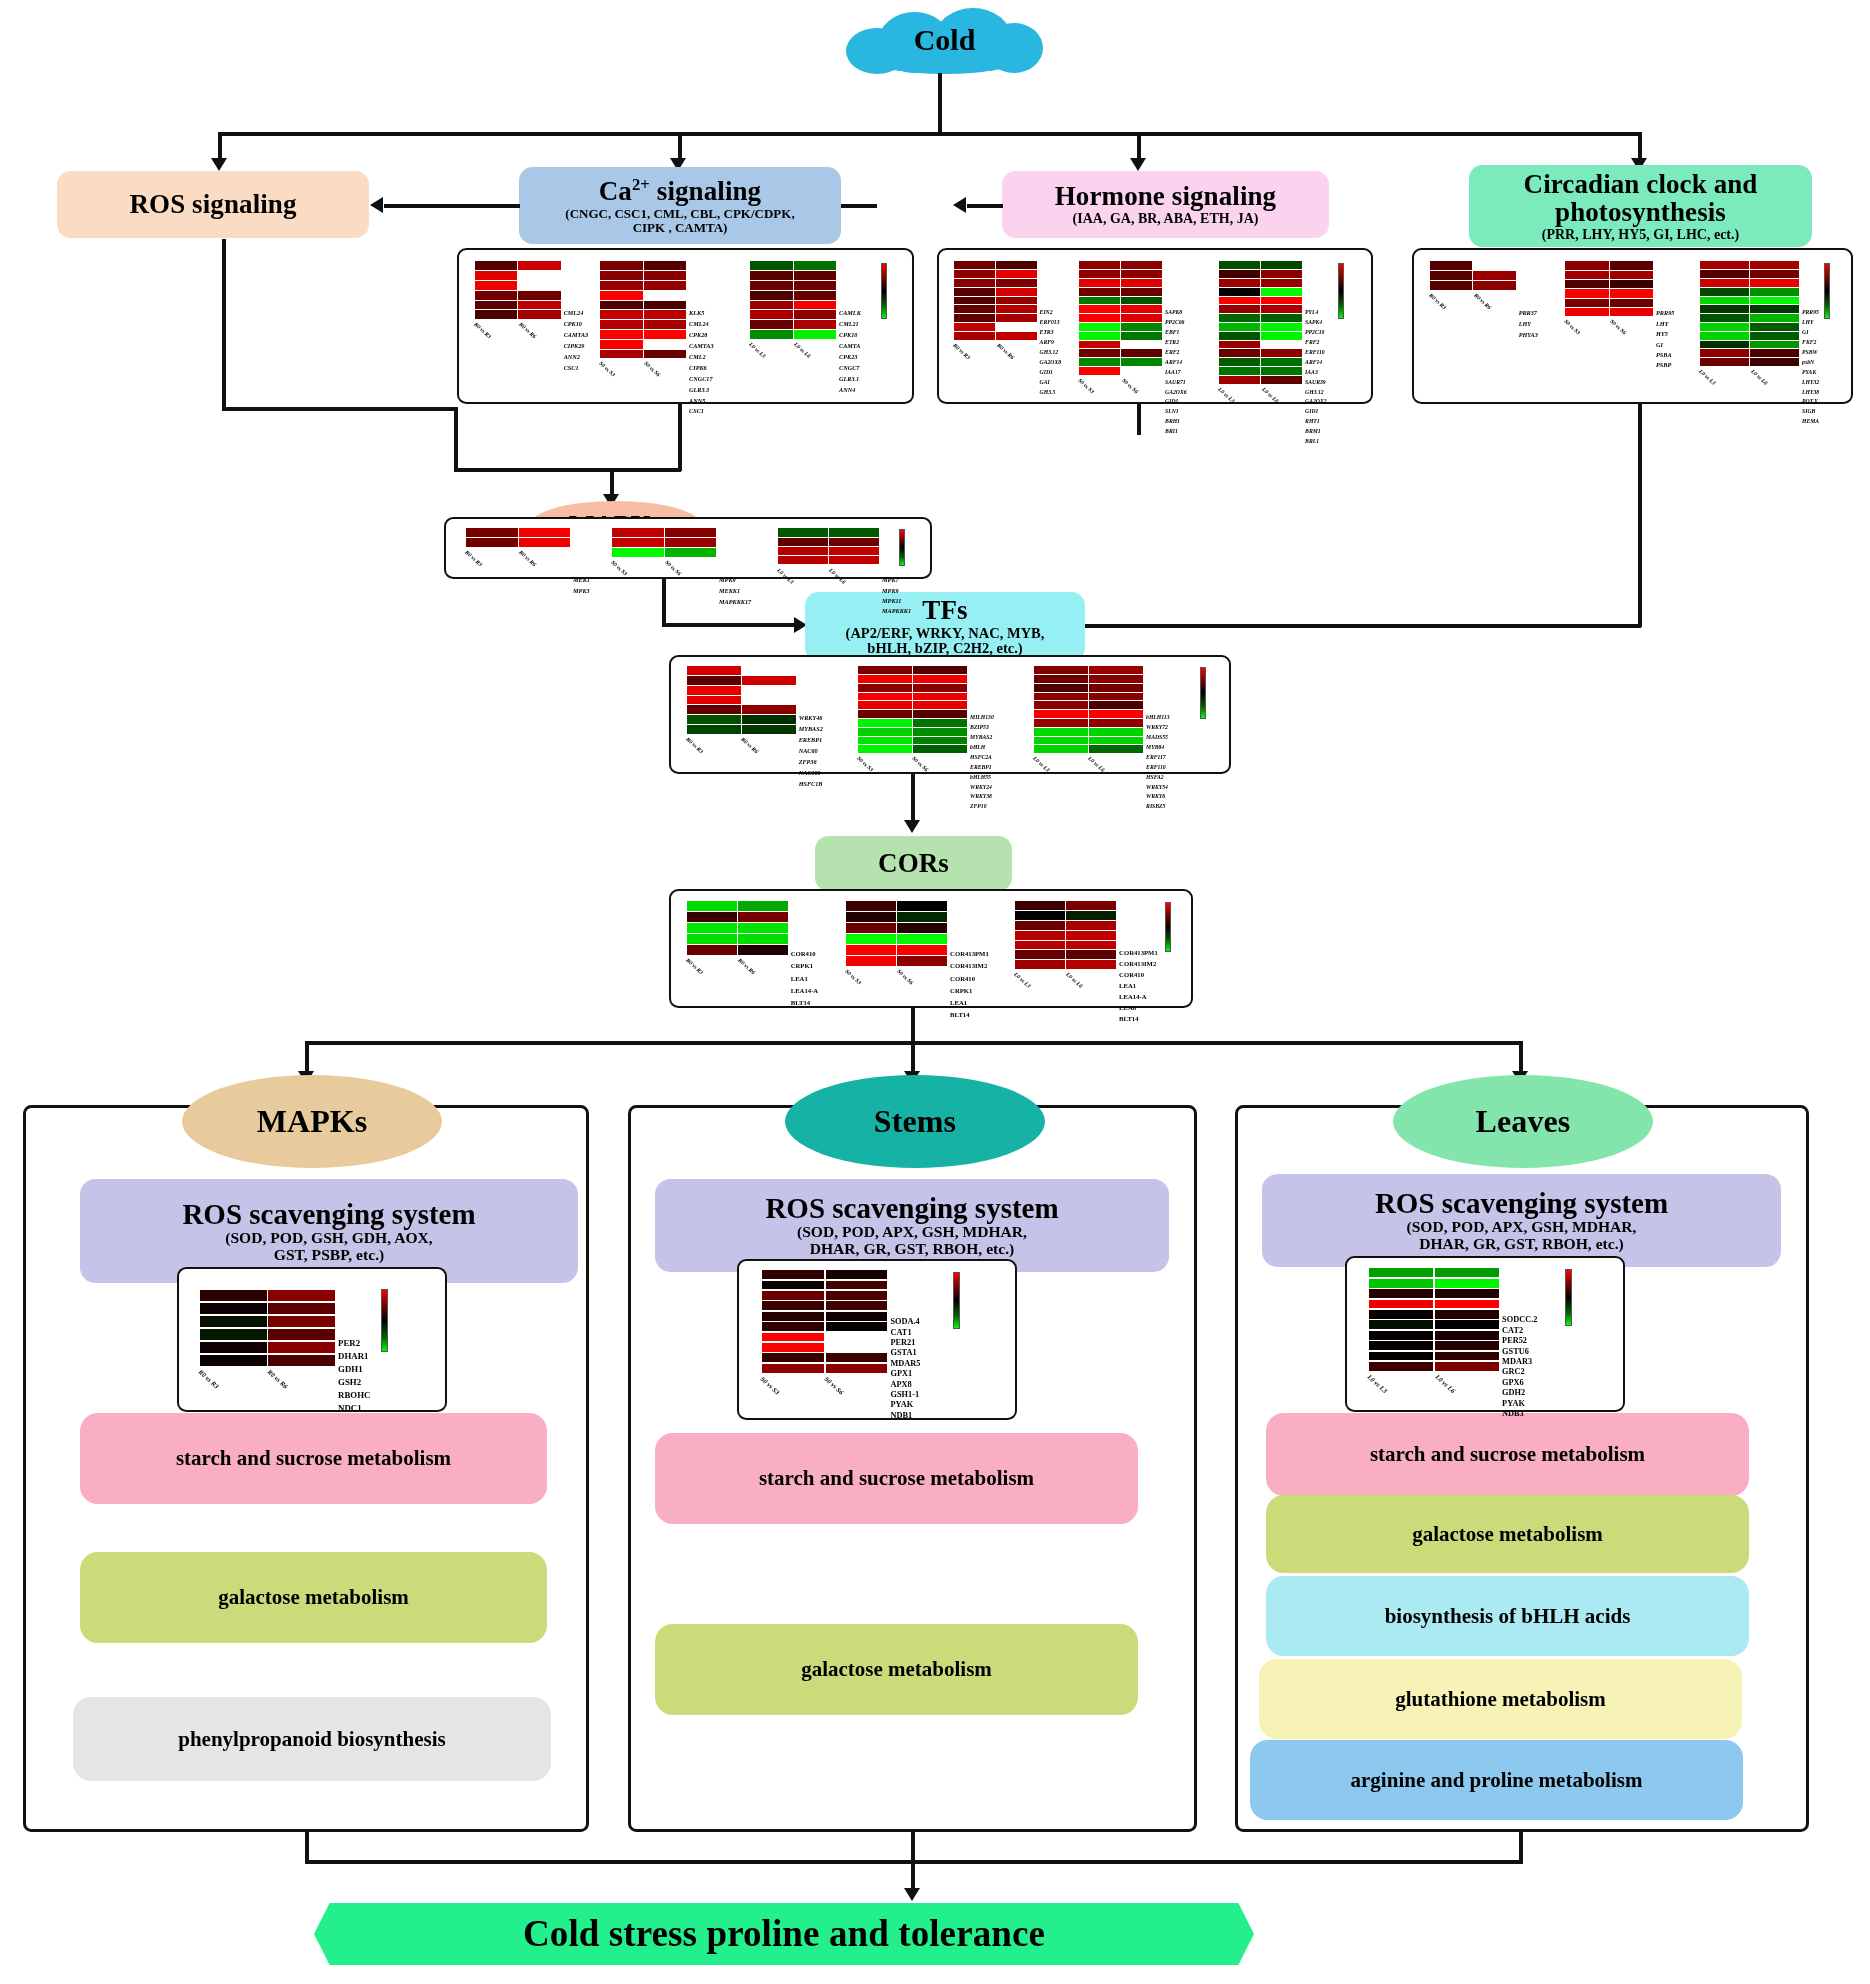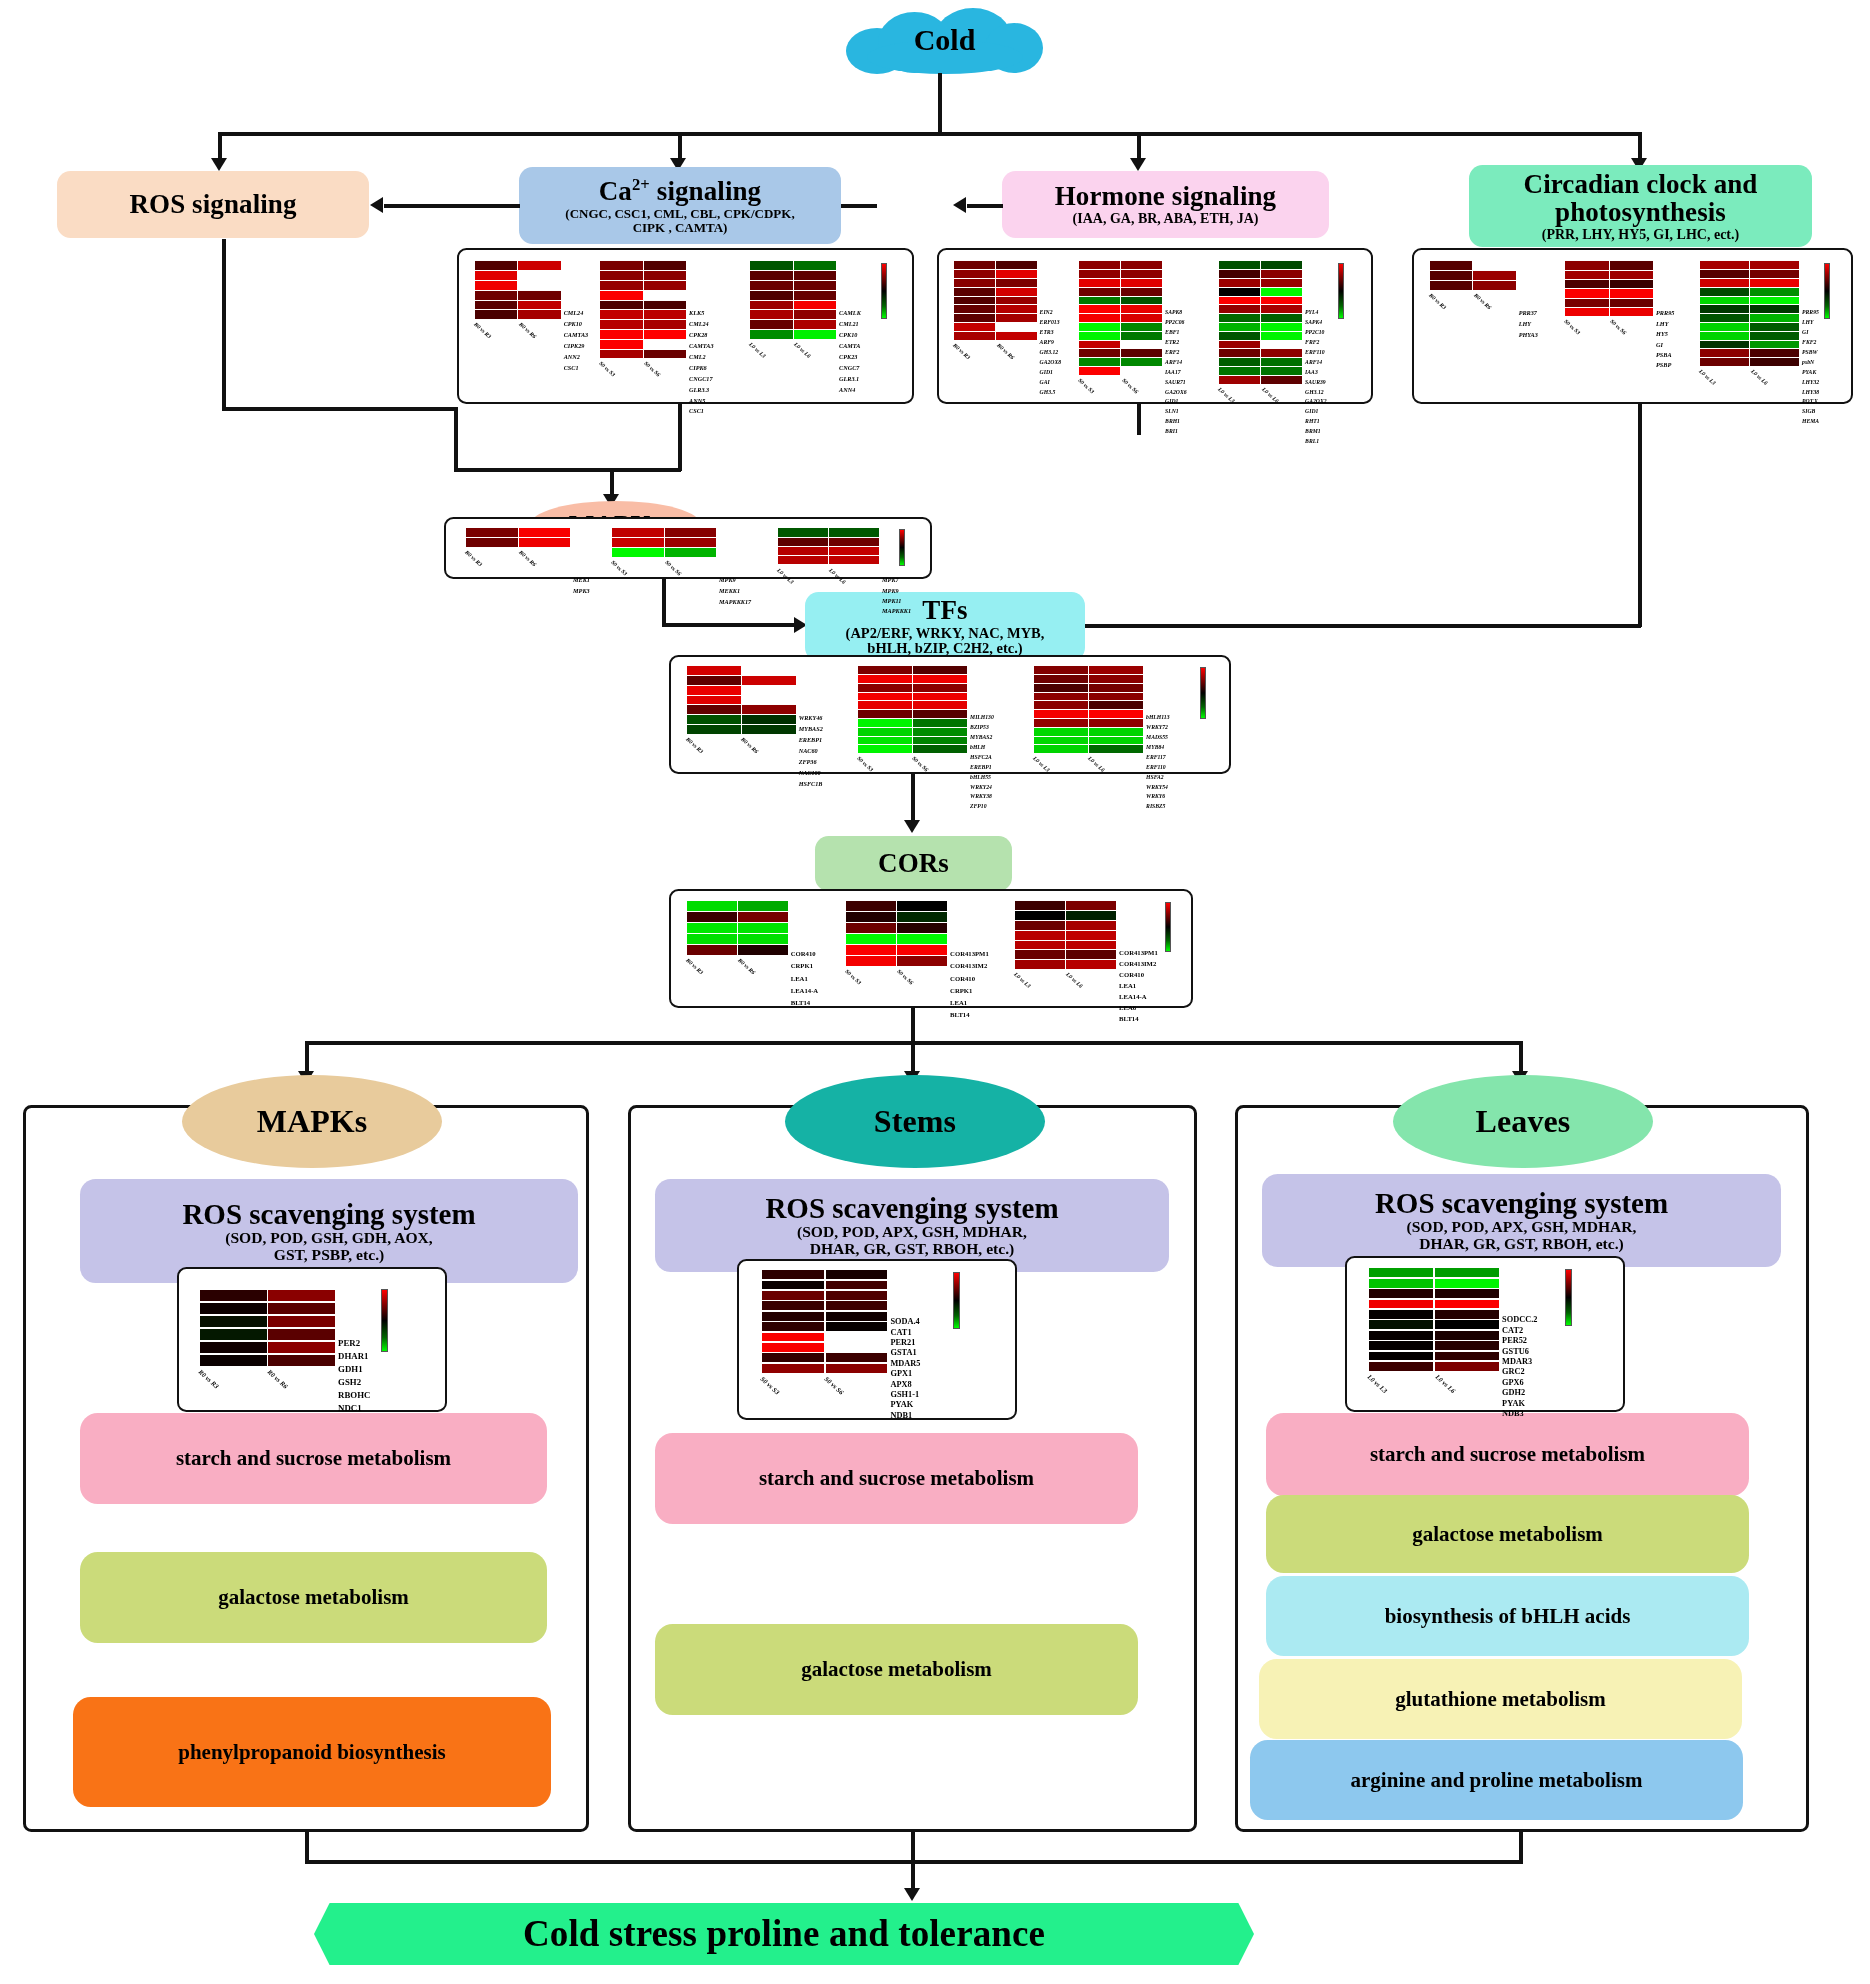--- a/index.html
+++ b/index.html
@@ -876,21 +876,21 @@
     <div class="cbar" style="left:202px; top:20px; width:7.3px; height:63px;"></div>
   </div>
 </div>
 
 <div class="path-pill" style="left:80px; top:1413px; width:467px; height:91px; background:#f9aec3;">
   <span>starch and sucrose metabolism</span>
 </div>
 <div class="path-pill" style="left:80px; top:1552px; width:467px; height:91px; background:#cbdb7a;">
   <span>galactose metabolism</span>
 </div>
-<div class="path-pill" style="left:73px; top:1697px; width:478px; height:110px; background:#f97316;justify-content:center;">
+<div class="path-pill" style="left:73px; top:1697px; width:478px; height:84px; background:#e5e5e5;justify-content:center;">
   <span>phenylpropanoid biosynthesis</span>
 </div>
 
 <div class="tissue-box" style="left:628px; top:1105px; width:569px; height:727px;"></div>
 <div class="node ellipse" style="left:785px; top:1075px; width:260px; height:93px; background:#15b2a5; z-index:4;">
   <div class="main" style="font-size:32px;">Stems</div>
 </div>
 
 <div class="ros-pill" style="left:655px; top:1179px; width:514px; height:93px;">
   <div class="t1">ROS scavenging system</div>

